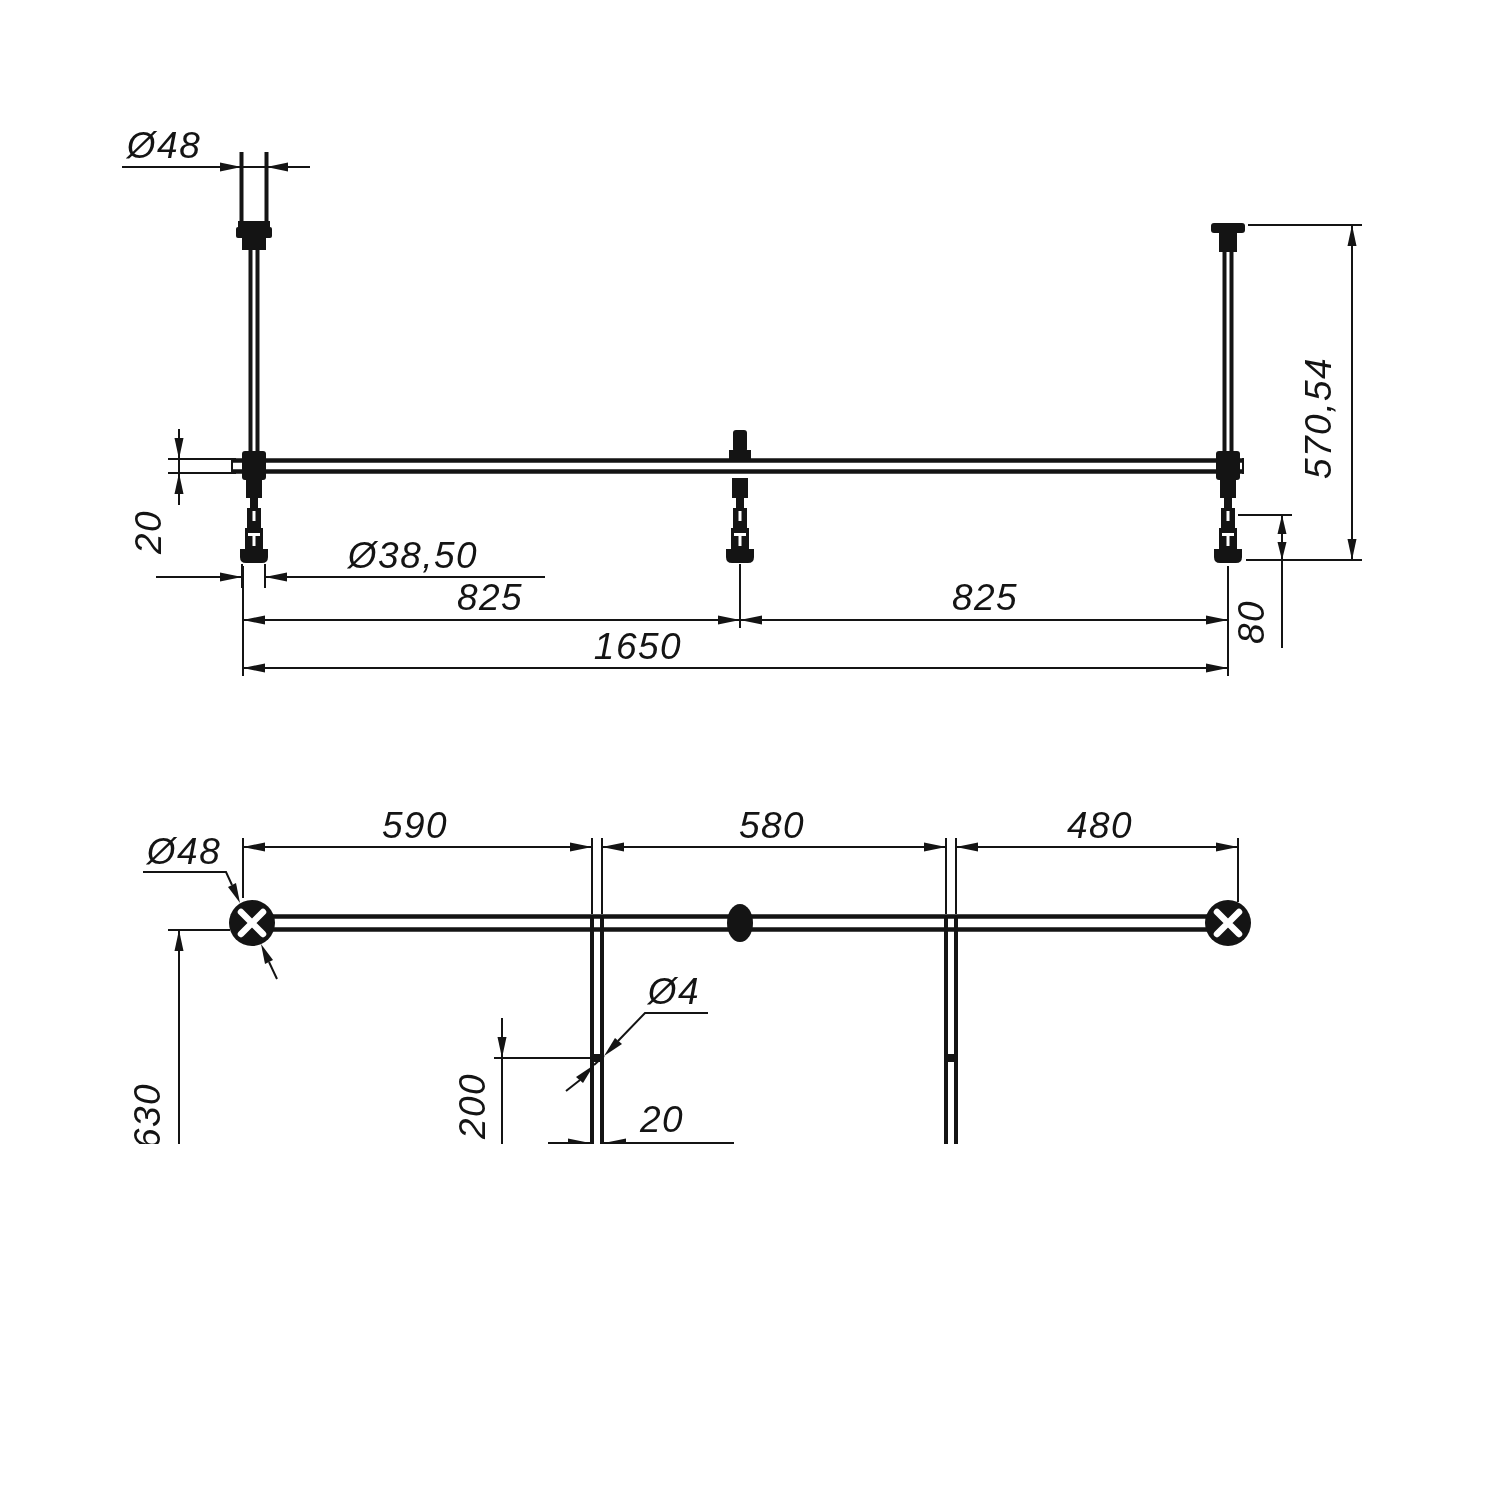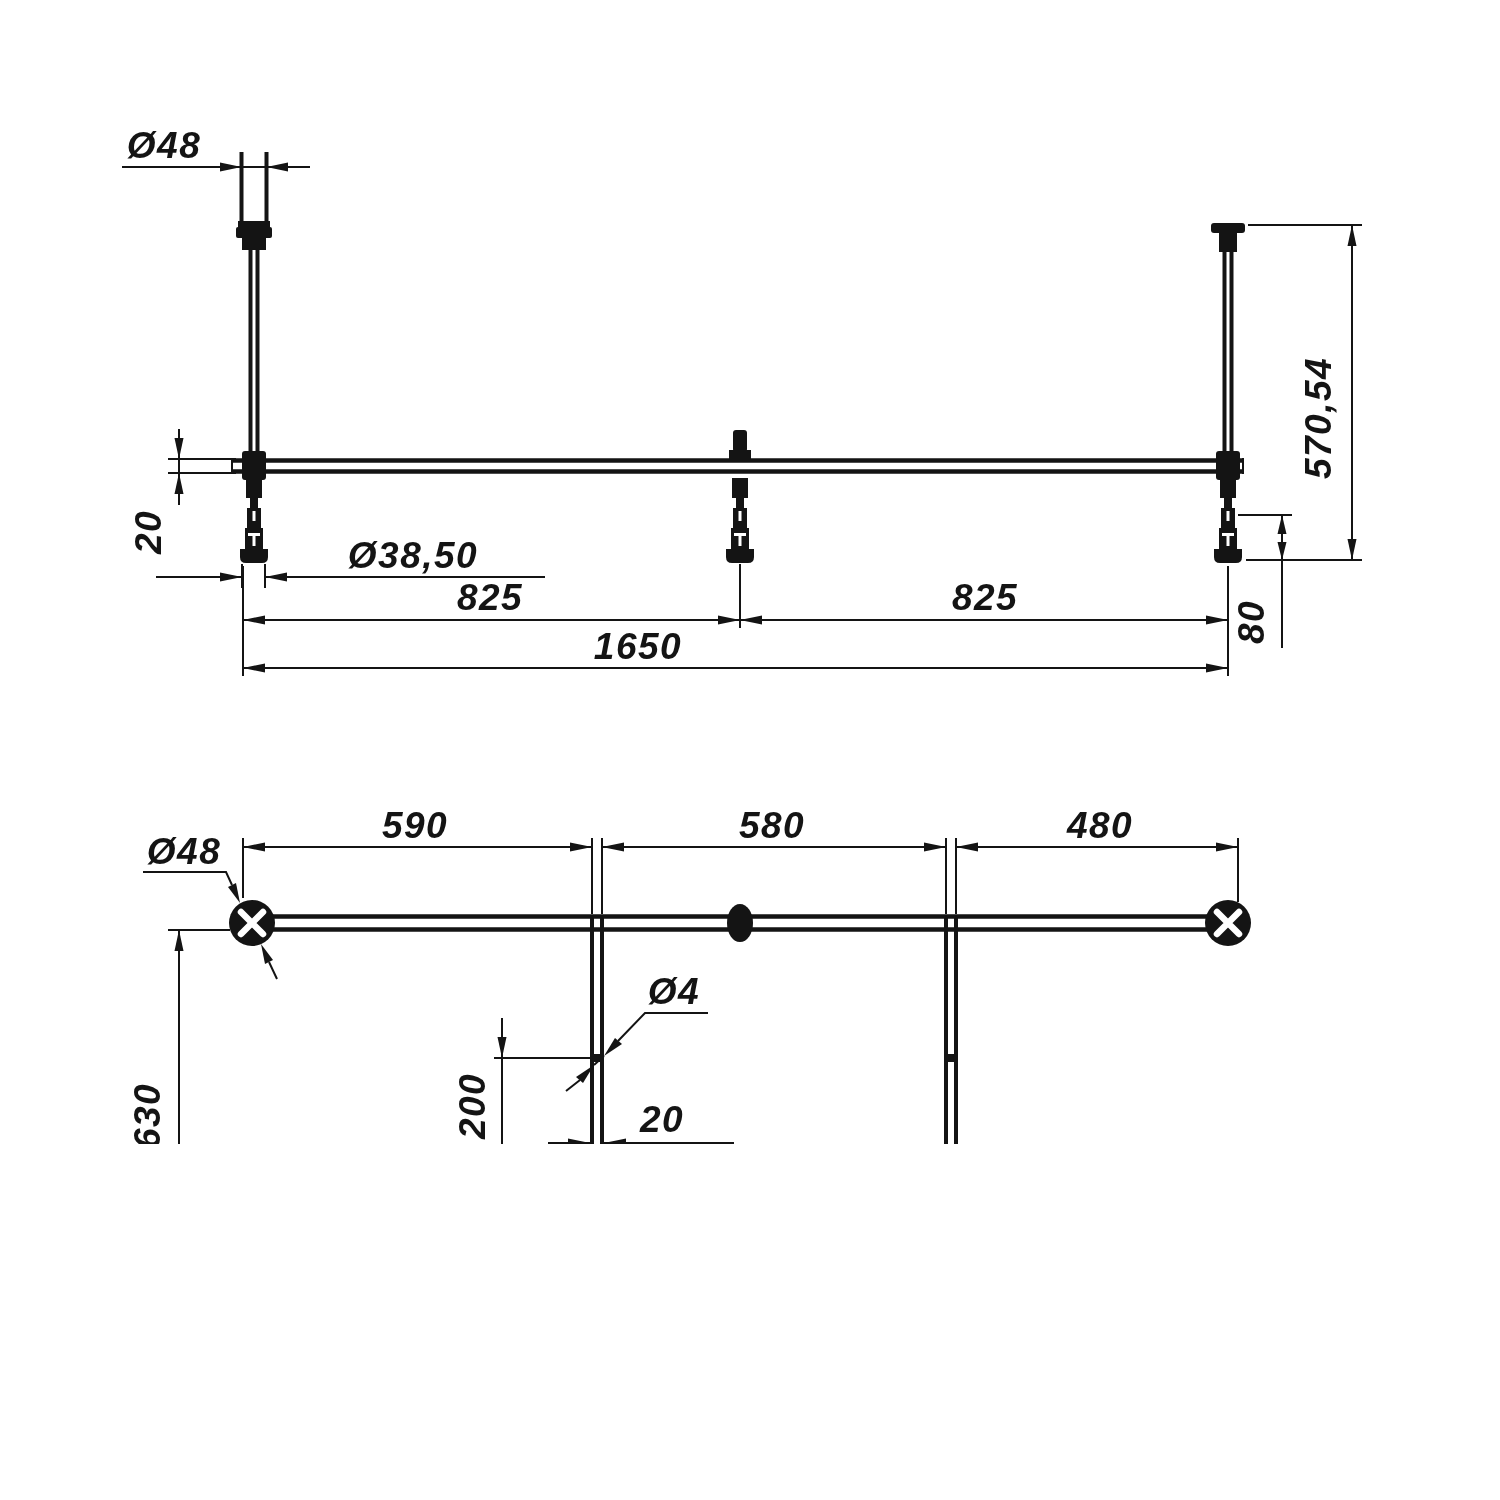--- a/index.html
+++ b/index.html
@@ -1,17 +1,17 @@
 <!DOCTYPE html>
 <html style="--ink: #141414; --bg: #ffffff;"><head>
 <meta charset="utf-8">
 <style>
   :root { --ink:#141414; --bg:#ffffff; }
   html,body { margin:0; padding:0; background:var(--bg); }
-  .stage { width:1500px; height:1144px; background:var(--bg); position:relative;font-weight:bold; }
+  .stage { width:1500px; height:1144px; background:var(--bg); position:relative; }
   svg { display:block; }
   svg text {
     font-family:"Liberation Sans", sans-serif;
     font-style:italic;
     font-size:37px;
     letter-spacing:1.5px;
     fill:var(--ink);
   }
   .thin  { stroke:var(--ink); stroke-width:2;   fill:none; }
   .wall  { stroke:var(--ink); stroke-width:4;   fill:none; }

